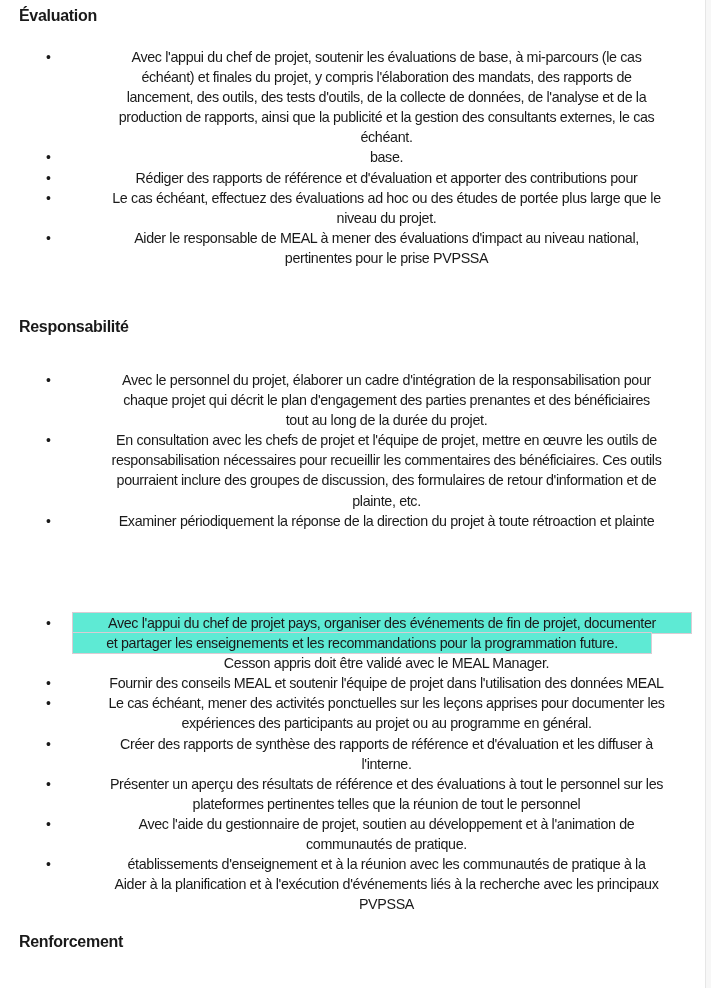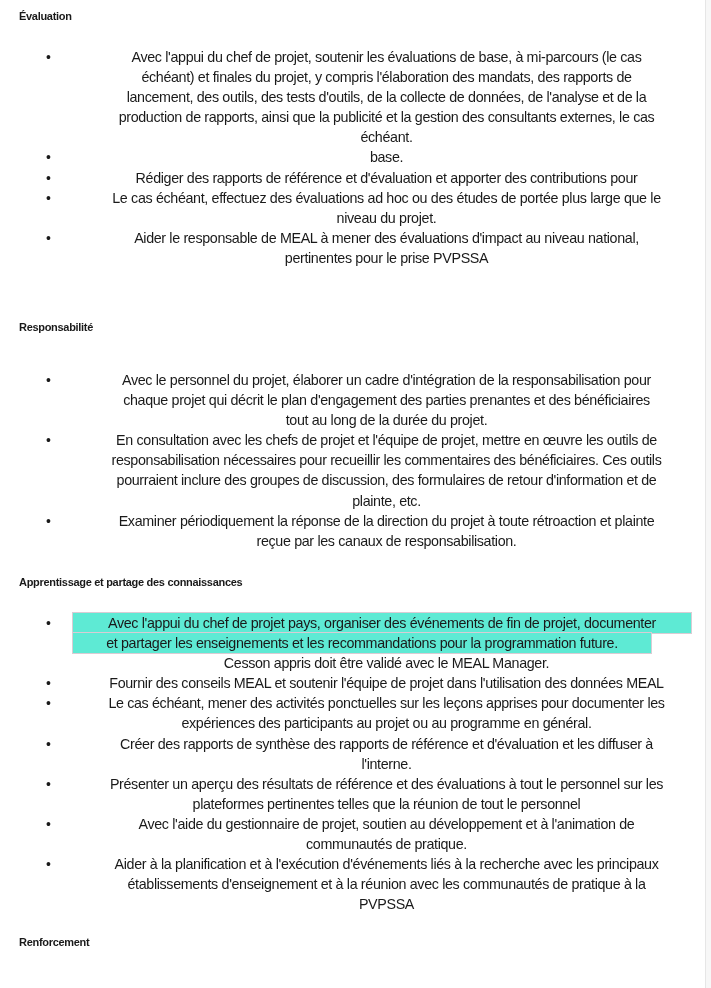--- a/index.html
+++ b/index.html
@@ -11,21 +11,21 @@
   .page {
     position: absolute; left: 0; top: 0; width: 705px; height: 988px;
     background: #ffffff;
   }
   .right-gutter {
     position: absolute; left: 705px; top: 0; width: 6px; height: 988px;
     background: #f7f7f7; border-left: 1px solid #e6e6e6;
   }
   .heading {
     position: absolute; left: 19px;
-    font-weight: bold; font-size: 11px; letter-spacing: -0.3px;
+    font-weight: bold; font-size: 16px; letter-spacing: -0.3px;
     line-height: 20px; white-space: nowrap; text-align: center;
   }
   ul.bullets {
     position: absolute; left: 0; margin: 0; padding: 0; list-style: none; width: 700px;
   }
   ul.bullets li {
     position: relative; padding-left: 73px;
     font-size: 14.3px; line-height: 20.1px; letter-spacing: -0.35px;
   }
   ul.bullets li .bullet {
@@ -82,25 +82,23 @@
       <li>
         <span class="bullet">•</span>
         <span class="line">En consultation avec les chefs de projet et l'équipe de projet, mettre en œuvre les outils de</span>
         <span class="line">responsabilisation nécessaires pour recueillir les commentaires des bénéficiaires. Ces outils</span>
         <span class="line">pourraient inclure des groupes de discussion, des formulaires de retour d'information et de</span>
         <span class="line">plainte, etc.</span>
       </li>
       <li>
         <span class="bullet">•</span>
         <span class="line">Examiner périodiquement la réponse de la direction du projet à toute rétroaction et plainte</span>
-        <span class="line">reçue par les canaux de responsabilisation.</span>
       </li>
     </ul>
 
-  <div class="heading" style="top:572px">Apprentissage et partage des connaissances</div>
   <ul class="bullets" style="top:613px">
       <li><span class="bullet">•</span><span class="line comment-anchor" style="display: inline-block; width: 618px;">Avec l'appui du chef de projet pays, organiser des  événements de fin de projet, documenter</span><span class="line comment-anchor" style="display: inline-block; width: 578px;">et partager les enseignements et les recommandations pour la programmation future.</span><span class="line">Cesson appris doit être validé avec le MEAL Manager.</span></li>
       <li>
         <span class="bullet">•</span>
         <span class="line">Fournir des conseils MEAL et soutenir l'équipe de projet dans l'utilisation des données MEAL</span>
       </li>
       <li>
         <span class="bullet">•</span>
         <span class="line">Le cas échéant, mener des activités ponctuelles sur les leçons apprises pour documenter les</span>
         <span class="line">expériences des participants au projet ou au programme en général.</span>
@@ -115,21 +113,21 @@
         <span class="line">Présenter un aperçu des résultats de référence et des évaluations à tout le personnel sur les</span>
         <span class="line">plateformes pertinentes telles que la réunion de tout le personnel</span>
       </li>
       <li>
         <span class="bullet">•</span>
         <span class="line">Avec l'aide du gestionnaire de projet, soutien au développement et à l'animation de</span>
         <span class="line">communautés de pratique.</span>
       </li>
       <li>
         <span class="bullet">•</span>
+        <span class="line">établissements d'enseignement et à la réunion avec les communautés de pratique à la</span>
         <span class="line">Aider à la planification et à l'exécution d'événements liés à la recherche avec les principaux</span>
-        <span class="line">établissements d'enseignement et à la réunion avec les communautés de pratique à la</span>
         <span class="line">PVPSSA</span>
       </li>
     </ul>
 
   <div class="heading" style="top:932px">Renforcement</div>
 </div>
 <div class="right-gutter"></div>
 
 </body></html>

